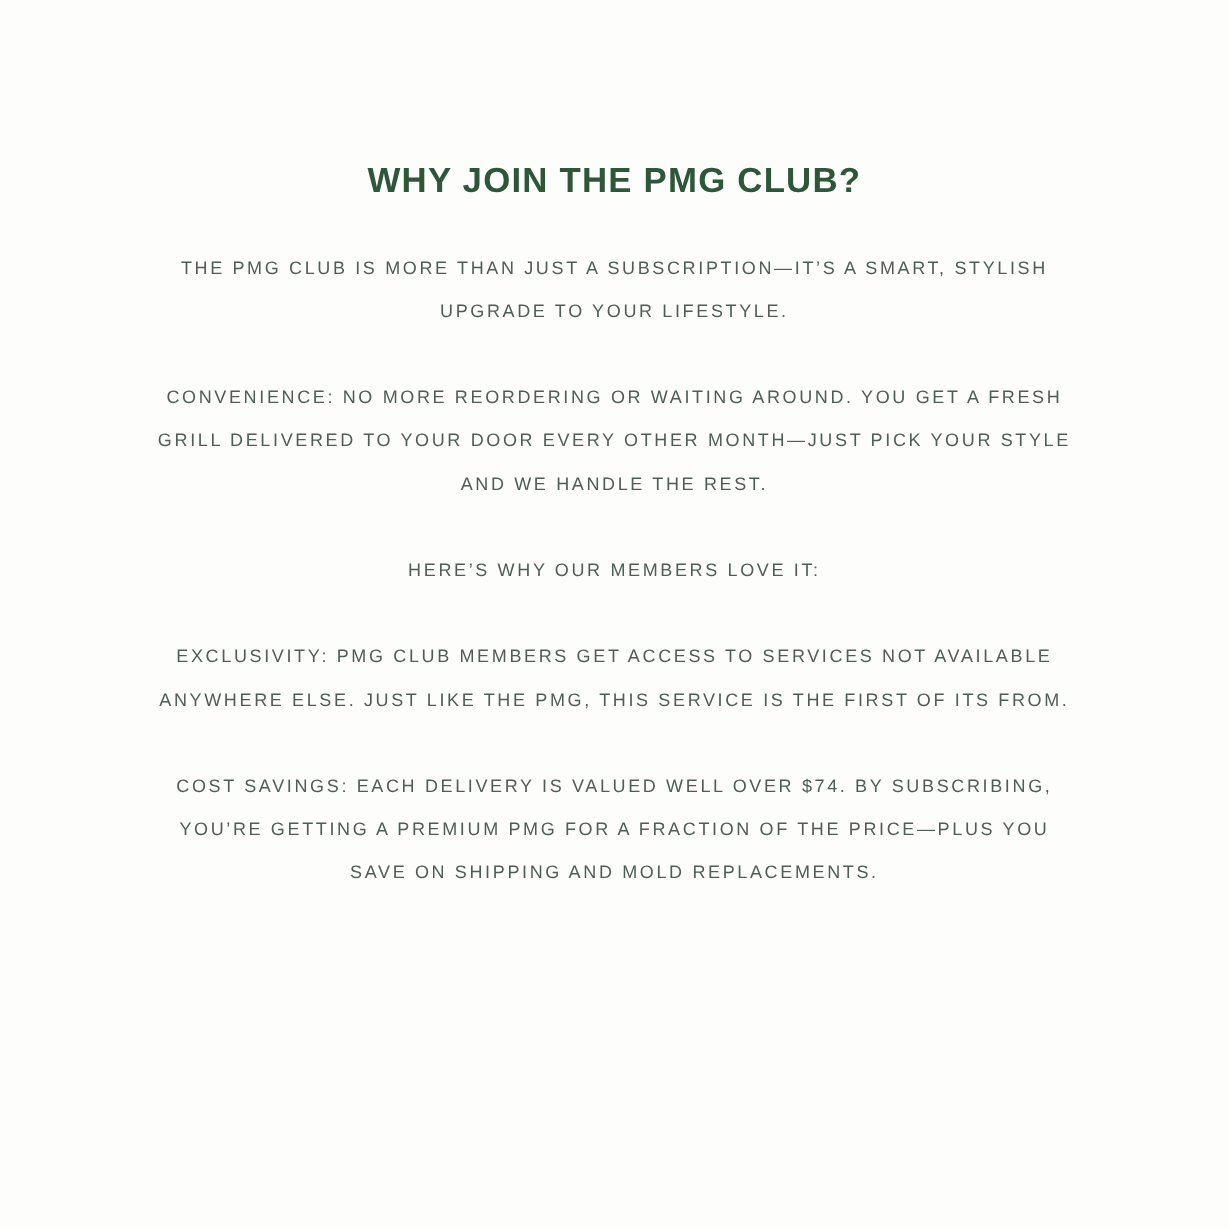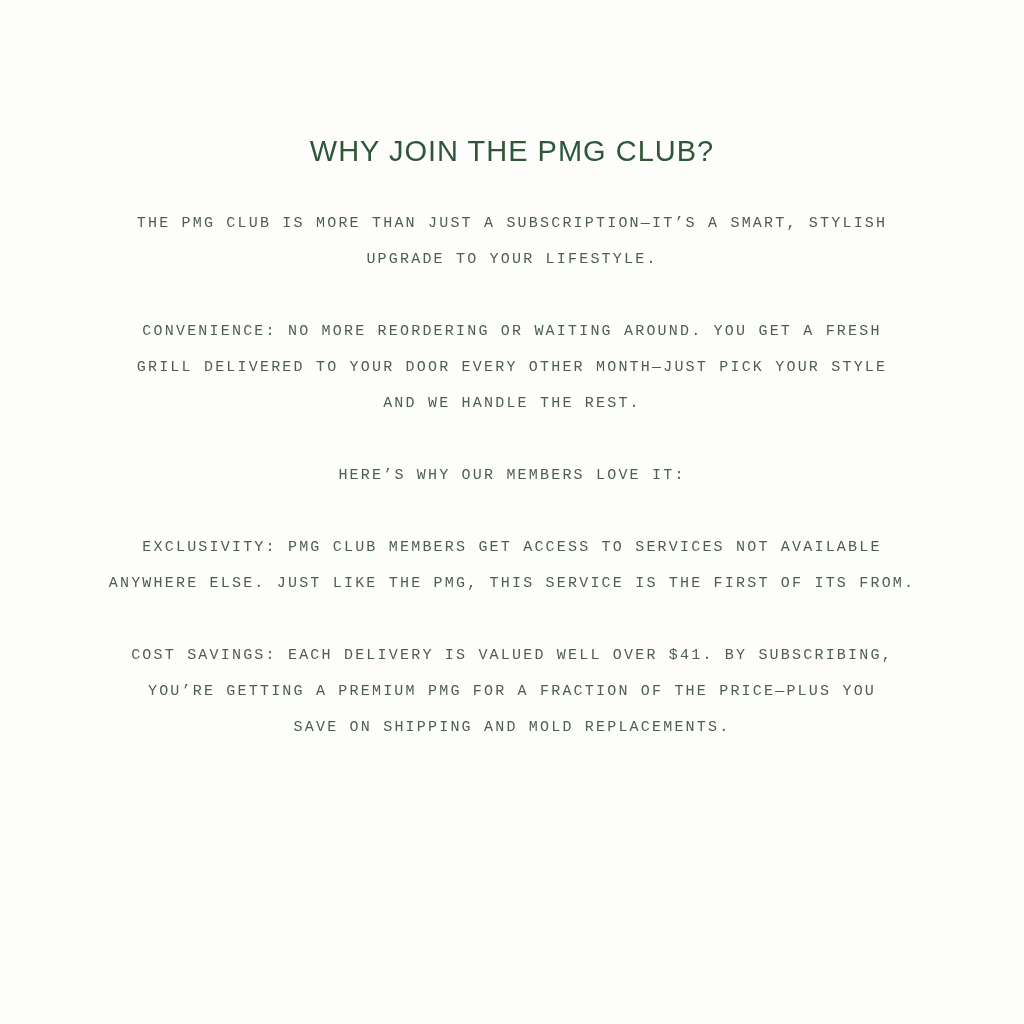--- a/index.html
+++ b/index.html
@@ -21,35 +21,34 @@
     background: var(--bg);
   }
   .content {
     width: 860px;
     margin: 0 auto;
     padding-top: 132px;
     text-align: center;
   }
   .page-title {
     font-size: 29px;
-    font-weight: 400;
+    font-weight: 700;
     letter-spacing: 1px;
     color: var(--heading-color);
     line-height: 38px;
     margin-bottom: 22px;
   }
   .body-paragraph {
     font-size: 15px;
     font-weight: 400;
     letter-spacing: 2.2px;
     color: var(--body-color);
     line-height: 36px;
     white-space: pre-line;
     margin: 36px 0;
-    font-family: Liberation Mono, monospace;
   }
 </style>
 </head>
 <body>
 
 <div class="page">
   <div class="content">
     <h1 class="page-title">WHY JOIN THE PMG CLUB?</h1>
 
     <p class="body-paragraph">THE PMG CLUB IS MORE THAN JUST A SUBSCRIPTION—IT’S A SMART, STYLISH
@@ -57,18 +56,18 @@
 
     <p class="body-paragraph">CONVENIENCE: NO MORE REORDERING OR WAITING AROUND. YOU GET A FRESH
 GRILL DELIVERED TO YOUR DOOR EVERY OTHER MONTH—JUST PICK YOUR STYLE
 AND WE HANDLE THE REST.</p>
 
     <p class="body-paragraph">HERE’S WHY OUR MEMBERS LOVE IT:</p>
 
     <p class="body-paragraph">EXCLUSIVITY: PMG CLUB MEMBERS GET ACCESS TO SERVICES NOT AVAILABLE
 ANYWHERE ELSE. JUST LIKE THE PMG, THIS SERVICE IS THE FIRST OF ITS FROM.</p>
 
-    <p class="body-paragraph">COST SAVINGS: EACH DELIVERY IS VALUED WELL OVER $41. BY SUBSCRIBING,
+    <p class="body-paragraph">COST SAVINGS: EACH DELIVERY IS VALUED WELL OVER $74. BY SUBSCRIBING,
 YOU’RE GETTING A PREMIUM PMG FOR A FRACTION OF THE PRICE—PLUS YOU
 SAVE ON SHIPPING AND MOLD REPLACEMENTS.</p>
 
   </div>
 </div>
 
 </body></html>

